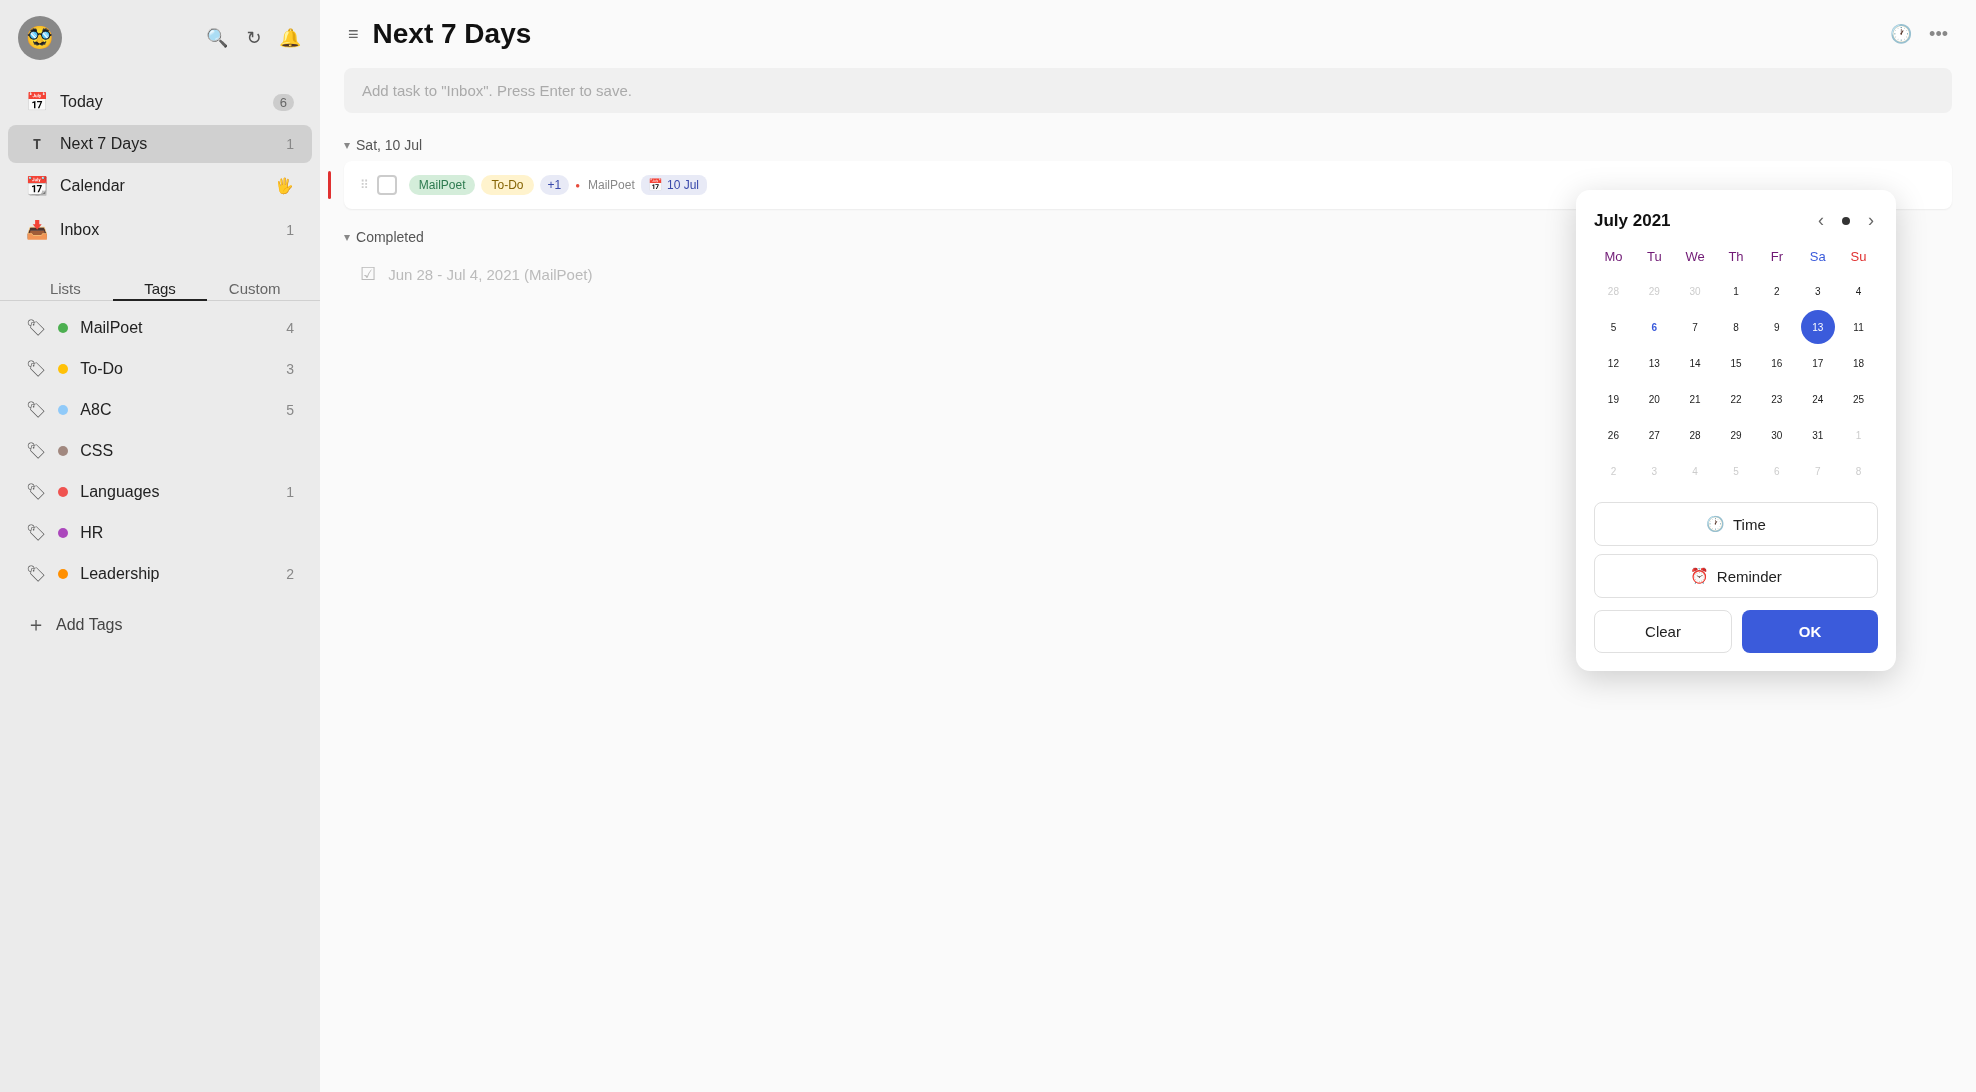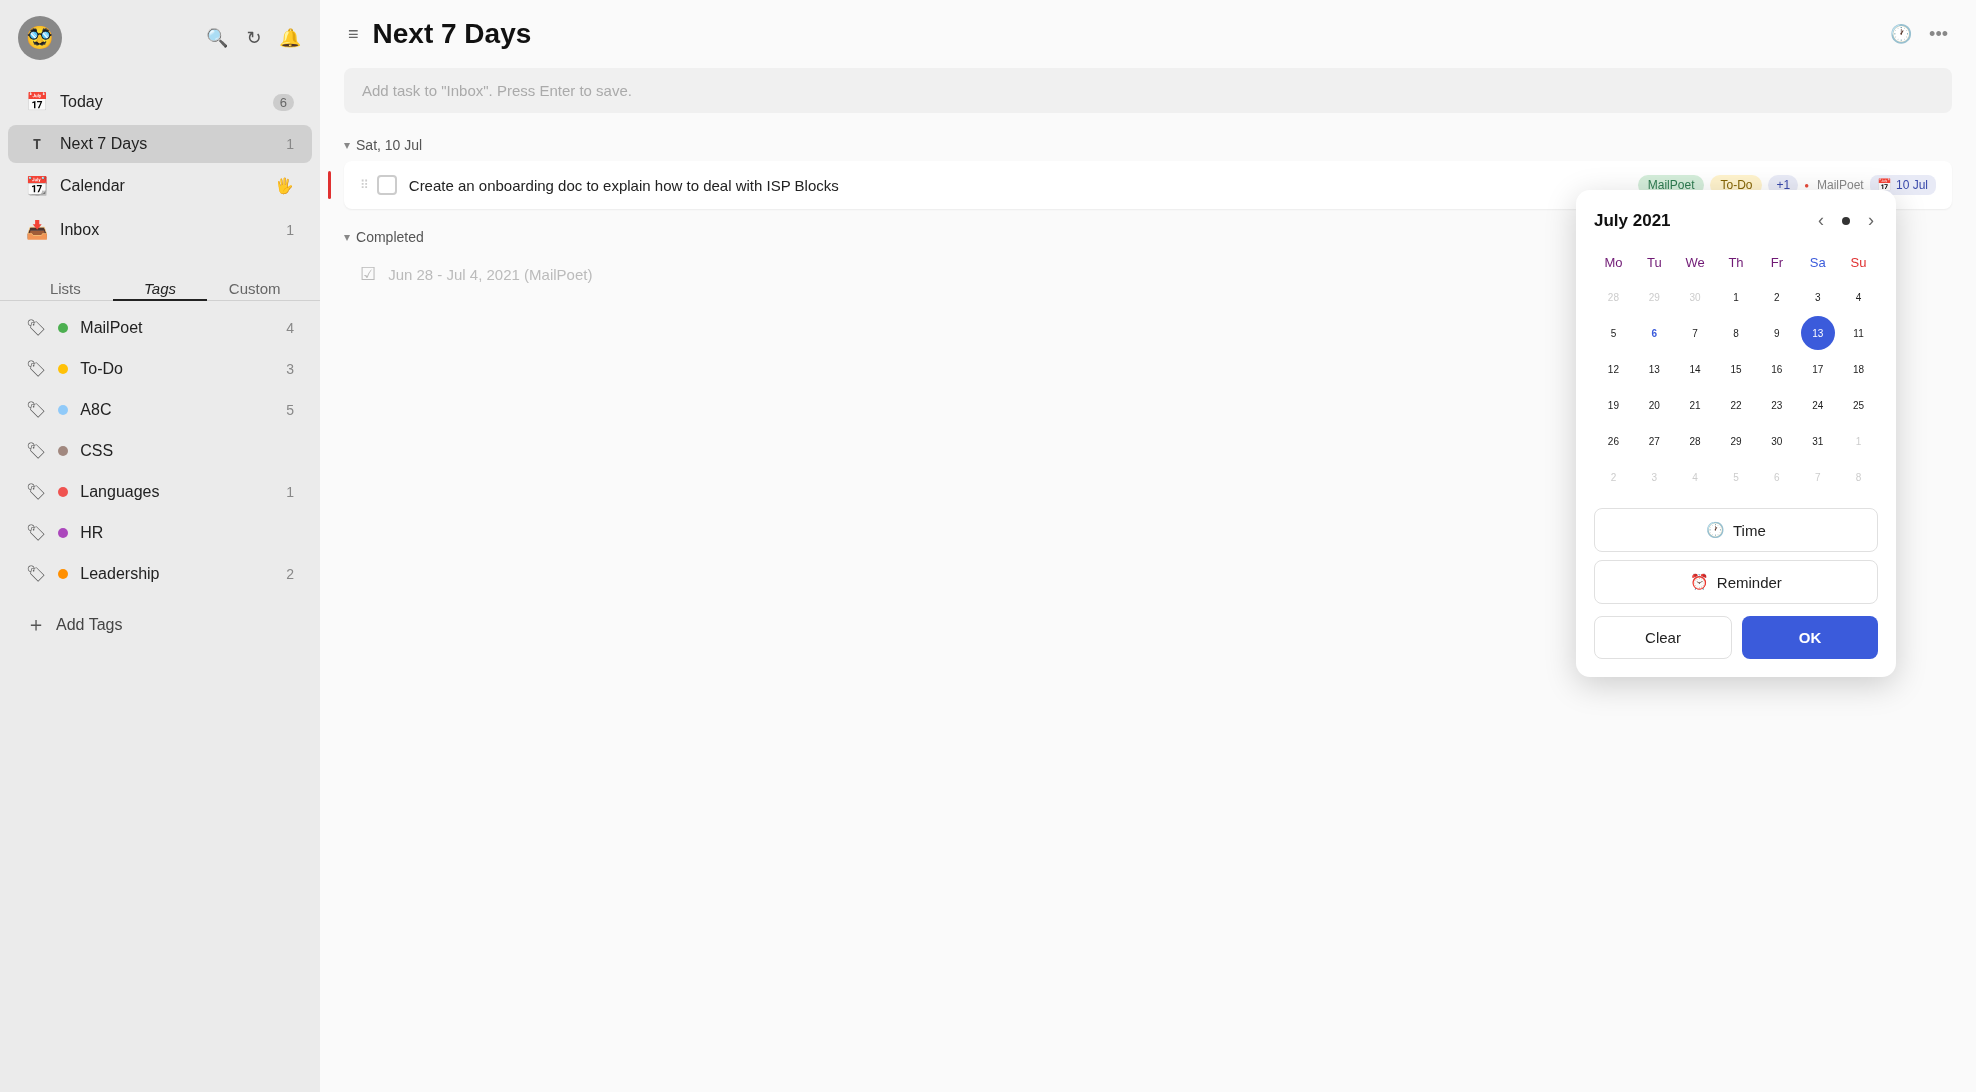--- a/index.html
+++ b/index.html
@@ -84,21 +84,20 @@
       font-size: 15px;
       color: #666;
       cursor: pointer;
       border-bottom: 2px solid transparent;
       margin-bottom: -1px;
     }
     .sidebar-tab.active {
       color: #222;
       border-bottom: 2px solid #222;
       font-weight: 500;
-      font-style: italic;
     }
 
     .tags-list {
       display: flex;
       flex-direction: column;
       padding: 6px 0;
     }
     .tag-item {
       display: flex;
       align-items: center;
@@ -250,21 +249,21 @@
       background: #fff;
       border-radius: 14px;
       box-shadow: 0 8px 32px rgba(0,0,0,0.18);
       padding: 20px 18px 18px;
       z-index: 100;
     }
     .cal-header {
       display: flex;
       align-items: center;
       justify-content: space-between;
-      margin-bottom: 20px;
+      margin-bottom: 14px;
     }
     .cal-title { font-size: 17px; font-weight: 600; color: #111; }
     .cal-nav { display: flex; gap: 14px; align-items: center; }
     .cal-nav-btn { background: none; border: none; cursor: pointer; font-size: 18px; color: #666; padding: 0 4px; }
     .cal-dot { width: 8px; height: 8px; background: #333; border-radius: 50%; display: inline-block; }
 
     .cal-grid {
       display: grid;
       grid-template-columns: repeat(7, 1fr);
       gap: 2px;
@@ -452,21 +451,20 @@
       <span class="section-chevron">▾</span>
       <span>Sat, 10 Jul</span>
     </div>
 
     <div class="task-item" style="position:relative;">
       <div style="position:absolute;left:-16px;top:0;bottom:0;display:flex;align-items:center;">
         <div style="width:3px;height:60%;background:#e03131;border-radius:2px;"></div>
       </div>
       <span style="color:#ccc;font-size:12px;margin-right:-4px;">⠿</span>
       <div class="task-checkbox"></div>
-      <span class="task-text">Create an onboarding doc to explain how to deal with ISP Blocks</span>
       <div class="task-tags">
         <span class="task-tag tag-mailpoet">MailPoet</span>
         <span class="task-tag tag-todo">To-Do</span>
         <span class="task-tag tag-plus">+1</span>
         <span class="task-meta">
           <span class="task-meta-dot">●</span>
           <span>MailPoet</span>
         </span>
         <span class="task-date">📅 10 Jul</span>
       </div>

